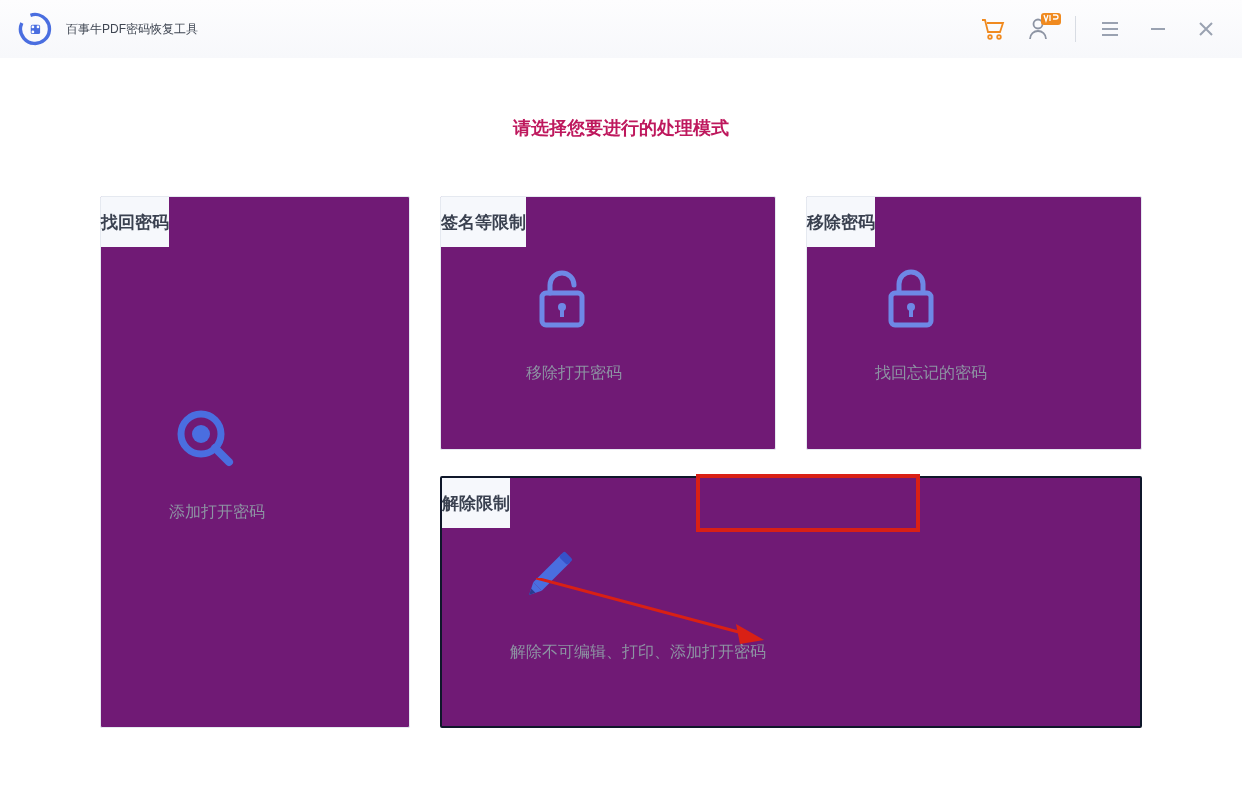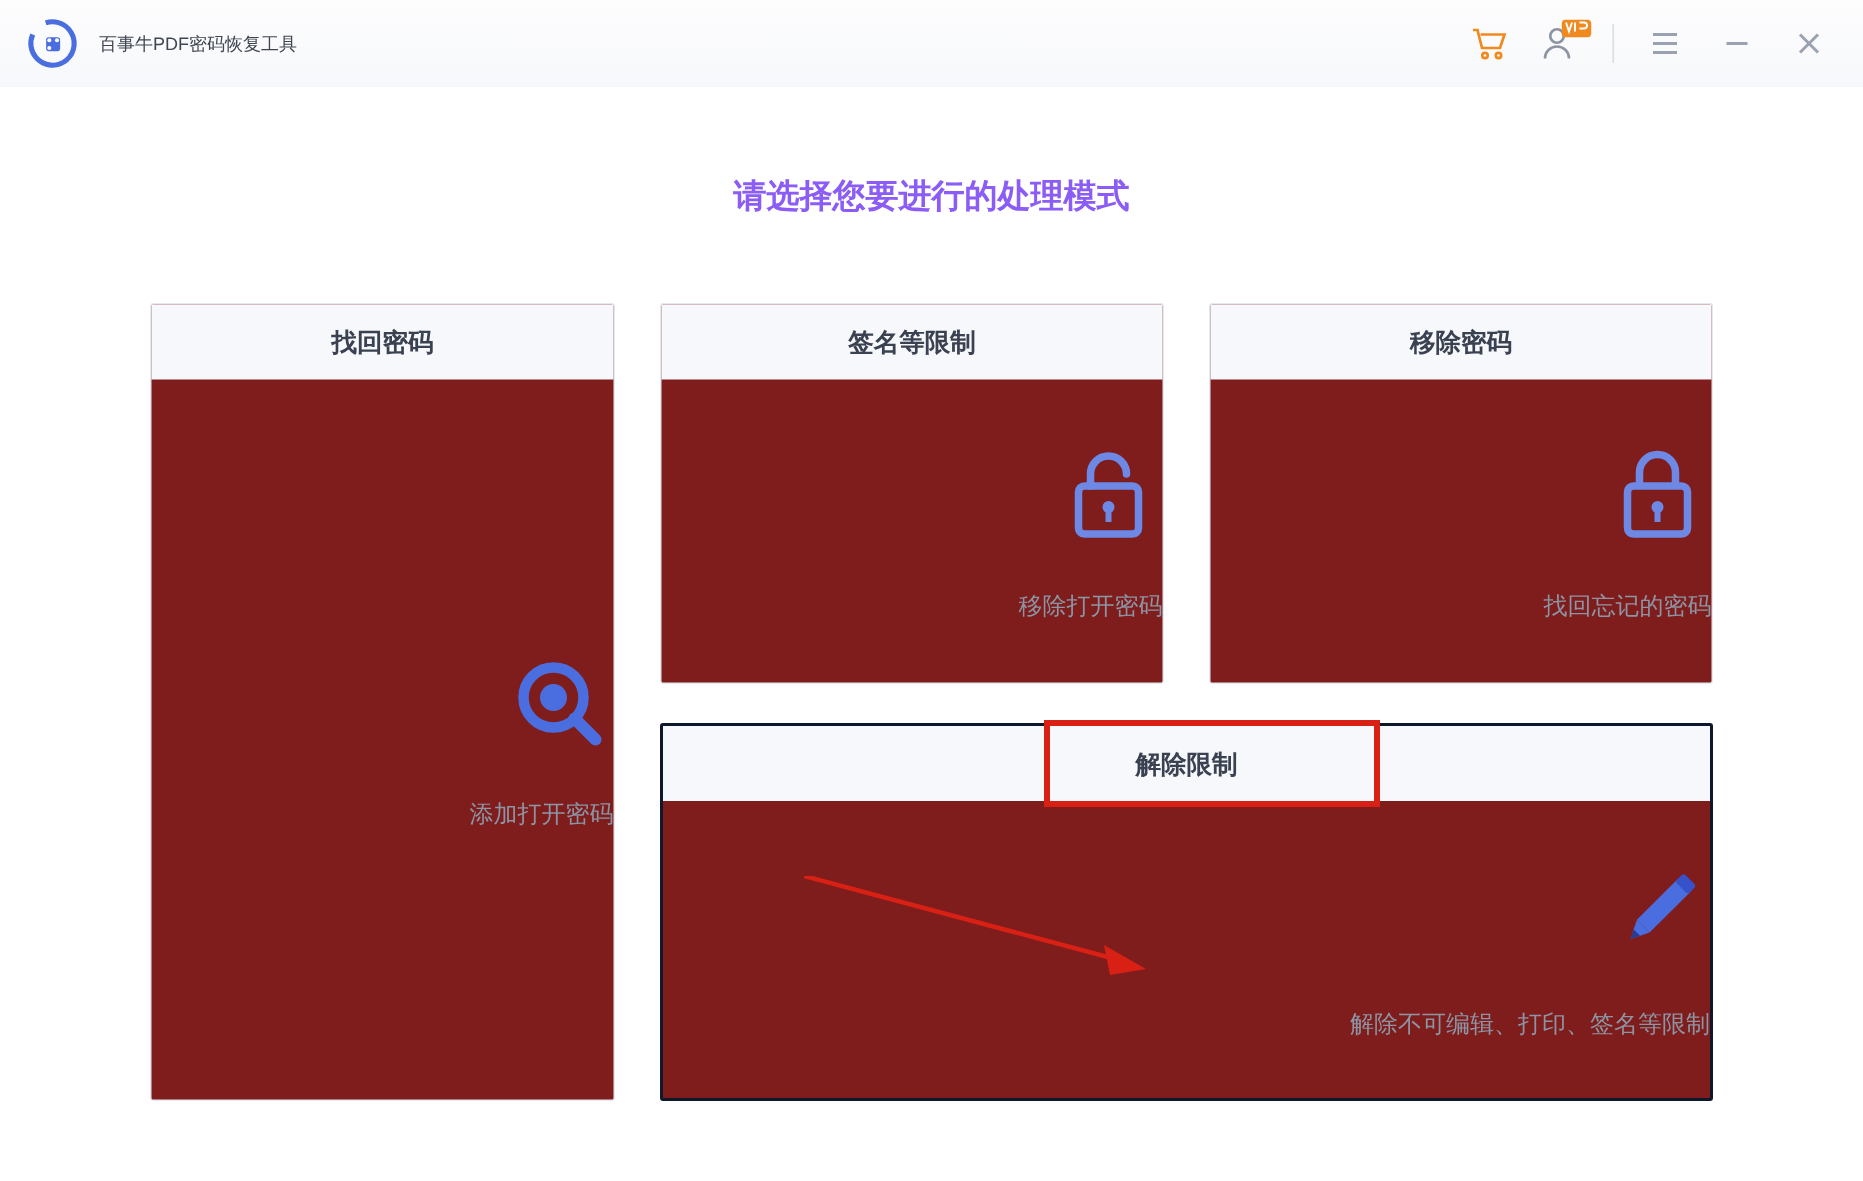--- a/index.html
+++ b/index.html
@@ -4,32 +4,32 @@
   <style>
     * { margin:0; padding:0; box-sizing:border-box; font-family:"Microsoft YaHei","PingFang SC",sans-serif; }
     body { width:1242px; height:787px; background:#fff; overflow:hidden; }
     .titlebar { height:58px; display:flex; align-items:center; padding:0 22px 0 18px; background:linear-gradient(to bottom,#fdfdfe,#f7f8fb); }
     .logo { width:34px; height:34px; margin-right:14px; }
     .app-title { font-size:12px; color:#3f4652; font-weight:400; flex:1; }
     .tb-icons { display:flex; align-items:center; gap:20px; }
     .tb-icon { width:28px; height:28px; display:flex; align-items:center; justify-content:center; cursor:pointer; position:relative; }
     .divider { width:1px; height:26px; background:#d8dce3; }
     .main { padding:58px 100px 0; }
-    .heading { text-align:center; font-size:22px; color:#8b5cf6; font-weight:600; margin-bottom:56px; }
+    .heading { text-align:center; font-size:18px; color:#be185d; font-weight:600; margin-bottom:56px; }
     .grid { display:flex; gap:30px; }
     .col-left { width:310px; }
     .col-right { flex:1; display:flex; flex-direction:column; gap:26px; }
     .row-top { display:flex; gap:30px; }
-    .card { border:1px solid #e5e9f0; border-radius:2px; display:flex; flex-direction:column; cursor:pointer; background:#7f1d1d; }
+    .card { border:1px solid #e5e9f0; border-radius:2px; display:flex; flex-direction:row; cursor:pointer; background:#701a75; }
     .card-big { height:532px; }
     .card-sm { flex:1; height:254px; }
     .card-wide { height:252px; position:relative; }
     .card-selected { border:2px solid #0f172a; }
     .card-header { height:50px; background:#f6f8fc; display:flex; align-items:center; justify-content:center; font-size:17px; color:#3a4150; font-weight:700; }
-    .card-body { flex:1; display:flex; flex-direction:column; align-items:flex-end; justify-content:center; gap:28px; }
+    .card-body { flex:1; display:flex; flex-direction:column; align-items:flex-start; justify-content:center; gap:28px; }
     .card-icon { width:72px; height:72px; display:flex; align-items:center; justify-content:center; }
     .card-desc { font-size:16px; color:#8d94a3; }
     .hl-box { position:absolute; top:-4px; left:254px; width:224px; height:58px; border:4px solid #d92015; z-index:5; pointer-events:none; }
     .arrow { position:absolute; top:100px; left:94px; pointer-events:none; z-index:4; }
   </style>
 </head>
 <body>
 
 <div class="titlebar">
   <div class="logo">
@@ -142,19 +142,19 @@
           <div class="card-icon">
             <svg viewBox="0 0 72 72">
                 <g transform="rotate(45 36 36)">
                   <rect x="30" y="8" width="12" height="40" fill="#4a6ee0"></rect>
                   <rect x="30" y="4" width="12" height="8" rx="2" fill="#3651c9"></rect>
                   <polygon points="30,48 42,48 36,60" fill="#4a6ee0"></polygon>
                   <polygon points="33,54 39,54 36,60" fill="#2a3a8f"></polygon>
                 </g>
               </svg>
           </div>
-          <div class="card-desc">解除不可编辑、打印、签名等限制</div>
+          <div class="card-desc">解除不可编辑、打印、添加打开密码</div>
         </div>
       </div>
     </div>
 
   </div>
 </div>
 
 </body></html>

